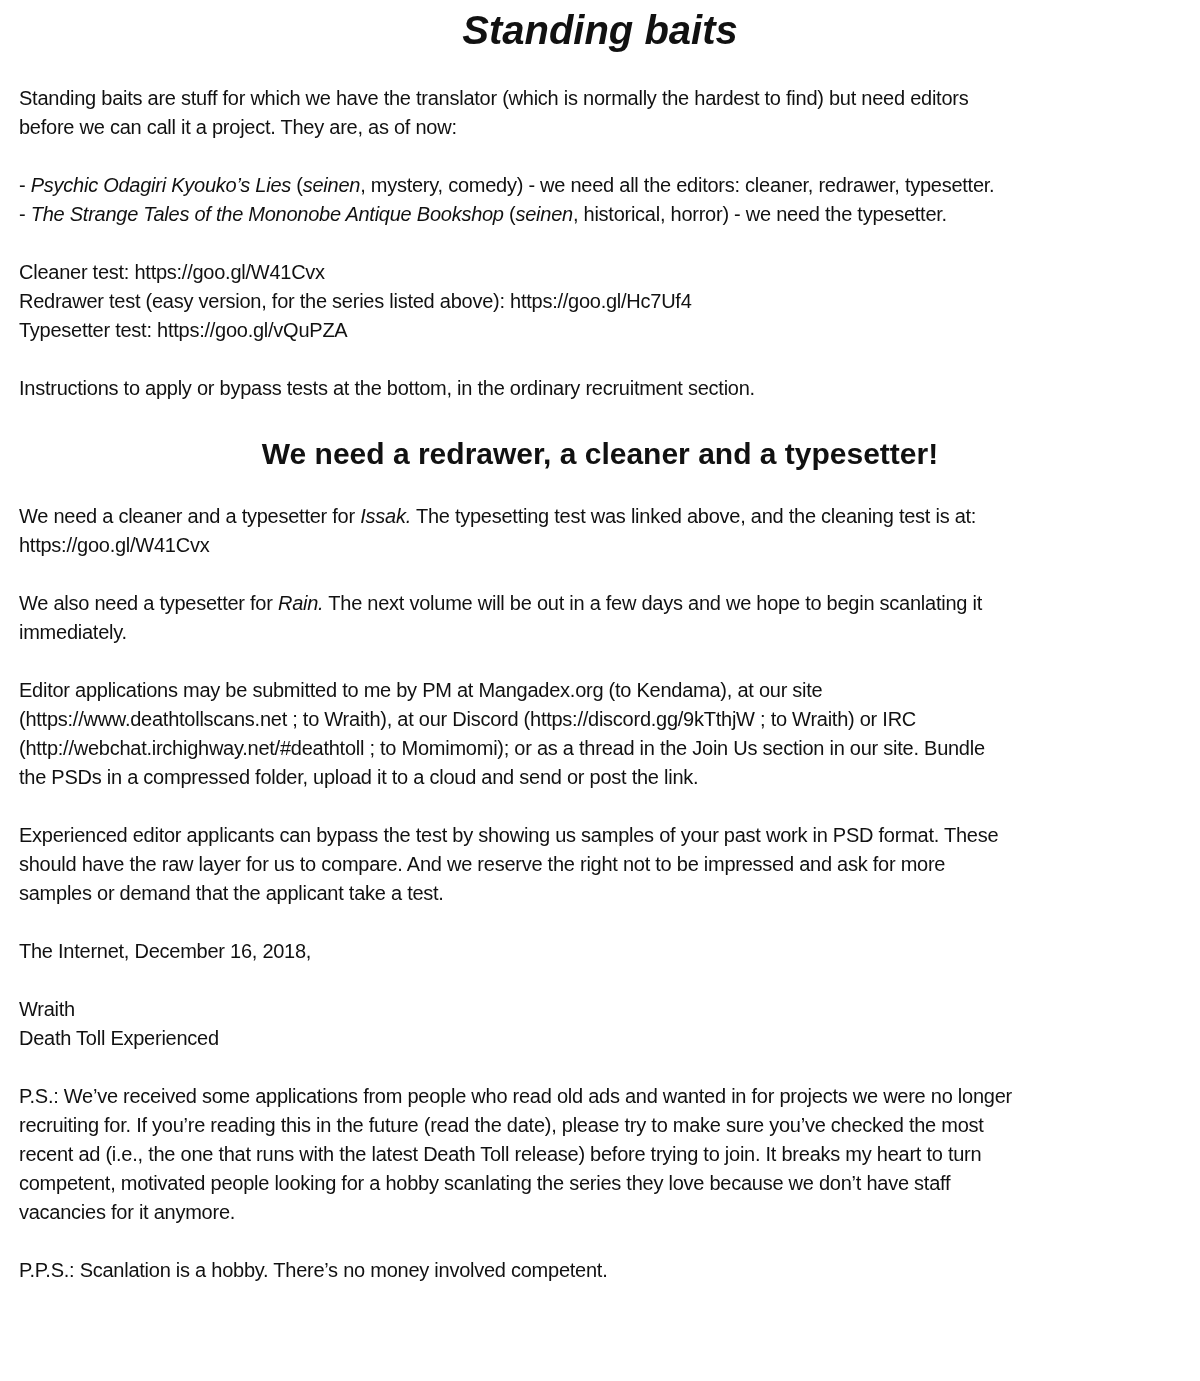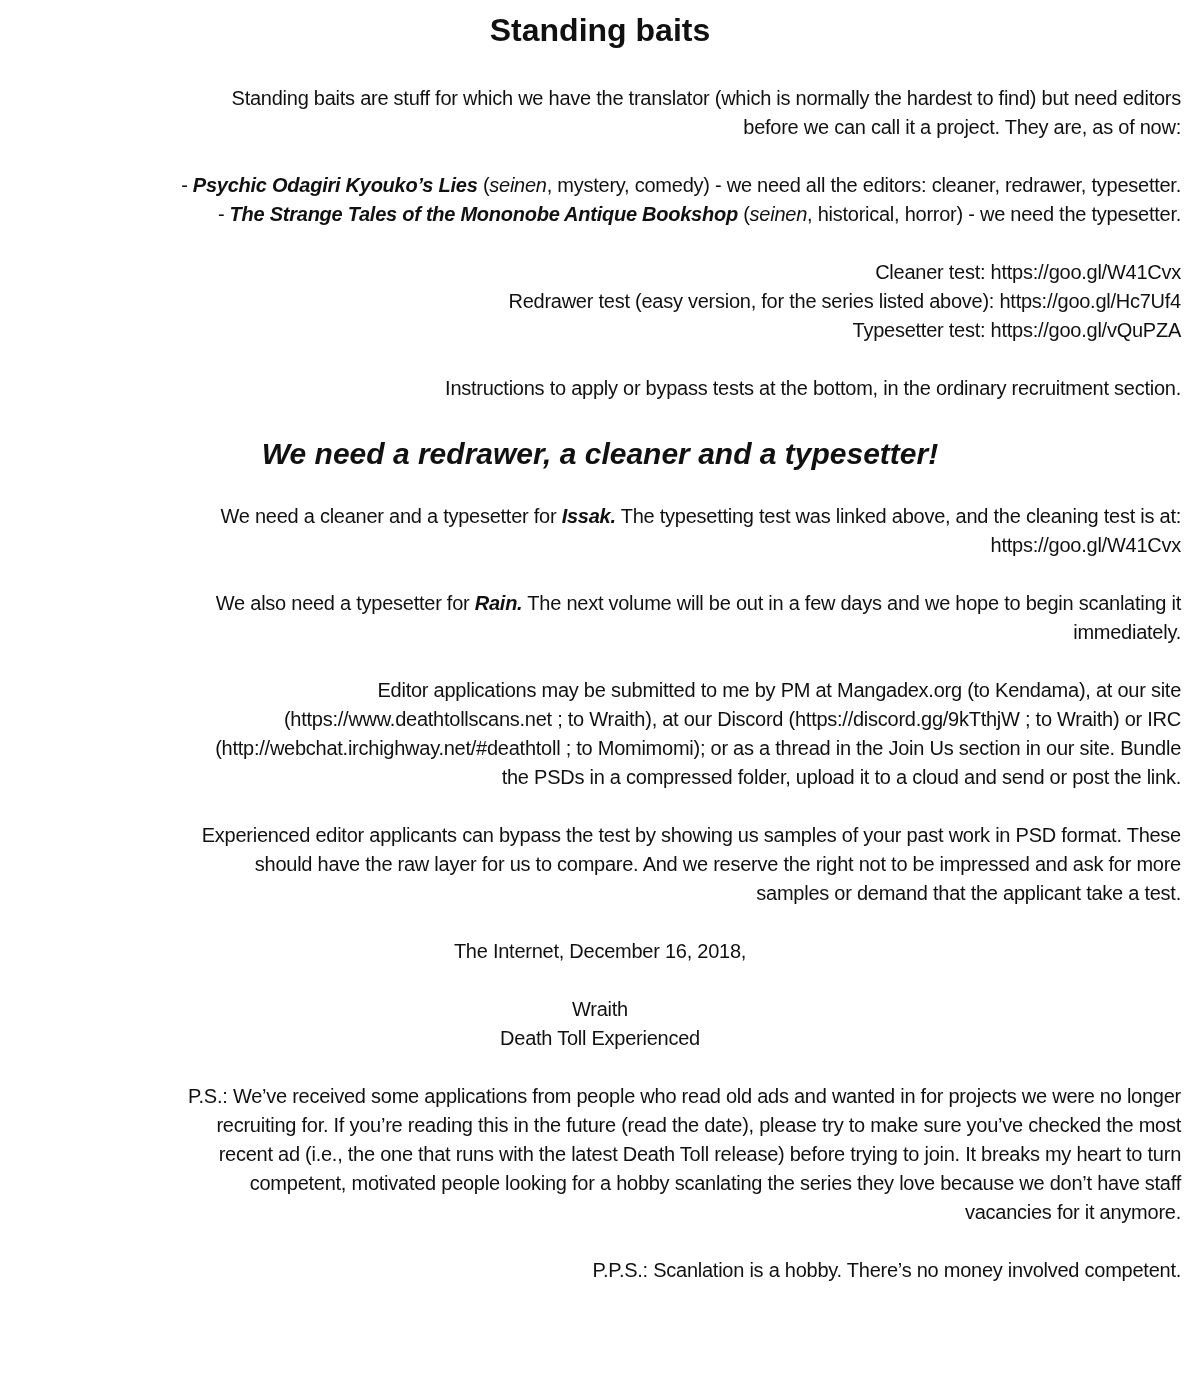--- a/index.html
+++ b/index.html
@@ -12,45 +12,44 @@
   .page {
     box-sizing: border-box;
     width: 1200px;
     height: 1381px;
     padding: 8px 19px 10px 19px;
     background: #ffffff;
     color: #111111;
     font-family: "Liberation Sans", sans-serif;
   }
   .h1 {
-    font-size: 32px;
+    font-size: 40px;
     line-height: 44px;
     font-weight: 700;
+    font-style: italic;
     text-align: center;
     letter-spacing: 0;
     margin: 0 0 32px 0;
   }
   .h2 {
     font-size: 30px;
     line-height: 44px;
     font-weight: 700;
-    font-style: italic;
     text-align: center;
     margin: 24px 0 26px 0;
   }
   .p {
     font-size: 20px;
     line-height: 29px;
     letter-spacing: -0.25px;
     white-space: pre-wrap;
     margin: 0 0 29px 0;
-    text-align: right;
   }
-  .right { text-align: center; }
-  .b { font-weight: 700; }
+  .right { text-align: left; }
+  .b { font-weight: 400; }
   .i { font-style: italic; }
 </style>
 </head>
 <body>
 
 <div class="page">
   <div>
       <div class="h1"><span class="">Standing baits</span></div>
       <div class="p"><span class="">Standing baits are stuff for which we have the translator (which is normally the hardest to find) but need editors
 before we can call it a project. They are, as of now:</span></div>

